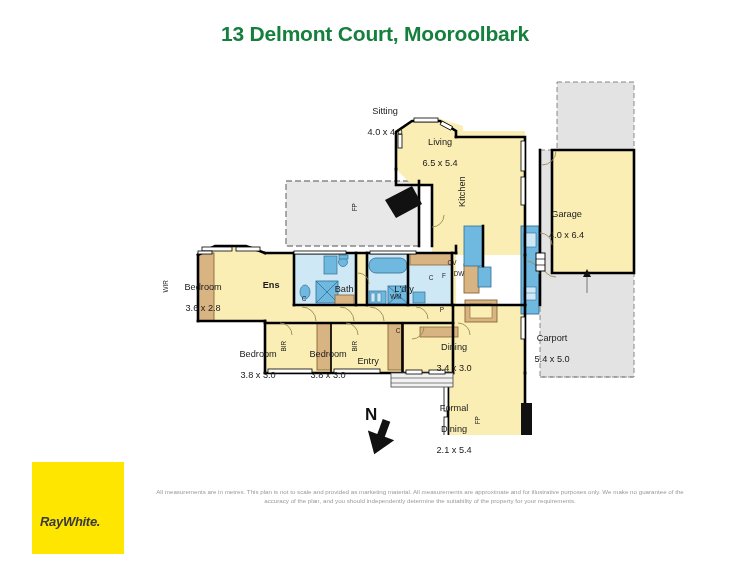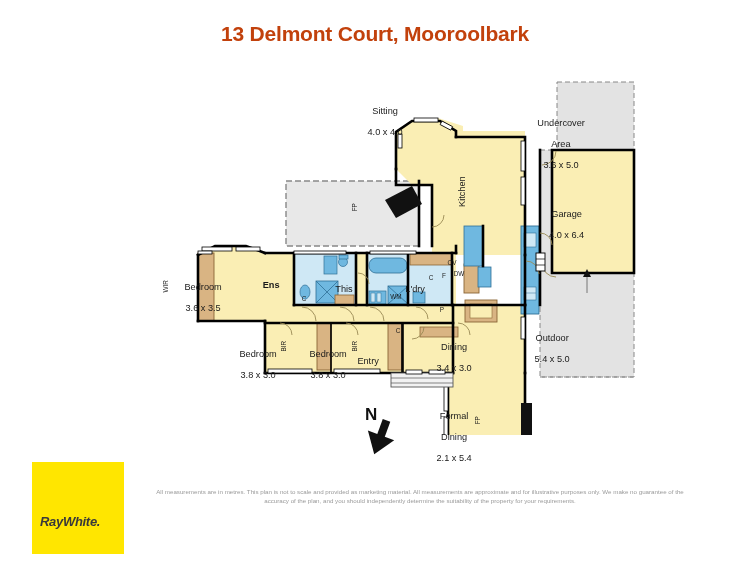--- a/index.html
+++ b/index.html
@@ -6,21 +6,21 @@
   body{
     width:750px;height:563px;
     background:#ffffff;
     font-family:"Liberation Sans", sans-serif;
     overflow:hidden;
     position:relative;
   }
   #page-title{
     position:absolute;left:0;top:22px;width:750px;
     text-align:center;
-    font-size:21px;font-weight:bold;color:#c2410c;
+    font-size:21px;font-weight:bold;color:#15803d;
     letter-spacing:-0.2px;
   }
   #plan-canvas{
     position:absolute;left:0;top:55px;width:750px;height:380px;padding-left:40px;
   }
   .lbl{
     position:absolute;
     font-size:9.2px;color:#1a1a1a;
     text-align:center;line-height:10.5px;
     white-space:pre;
@@ -245,75 +245,74 @@
 
     <line x1="500" y1="322" x2="594" y2="322" stroke="#888" stroke-width="1" stroke-dasharray="5,3"></line>
   </svg>
 
   
   <div class="lbl" style="left:345px;top:40px;width:70px;">
     <span>Sitting</span><br>
     <span>4.0 x 4.0</span>
   </div>
 
+  <div class="lbl" style="left:400px;top:71px;width:70px;">
+    <span>Living</span><br>
+    <span>6.5 x 5.4</span>
+  </div>
 
   <div class="lbl vert" style="left:432px;top:126px;width:60px;">
     <span>Kitchen</span>
   </div>
 
 
-  <div class="lbl" style="left:516px;top:52px;width:80px;">
-    <span>Undercover</span><br>
-    <span>Area</span><br>
-    <span>3.6 x 5.0</span>
-  </div>
 
   <div class="lbl" style="left:513px;top:143px;width:97px;text-align:center;">
     <span>Garage</span><br>
     <span>4.0 x 6.4</span>
   </div>
 
   <div class="lbl" style="left:507px;top:267px;width:80px;">
-    <span>Outdoor</span><br>
+    <span>Carport</span><br>
     <span>5.4 x 5.0</span>
   </div>
 
   <div class="lbl" style="left:165px;top:216px;width:66px;">
     <span>Bedroom</span><br>
-    <span>3.6 x 3.5</span>
+    <span>3.6 x 2.8</span>
   </div>
 
   <div class="lbl" style="left:222px;top:283px;width:62px;">
     <span>Bedroom</span><br>
     <span>3.8 x 3.0</span>
   </div>
 
   <div class="lbl" style="left:292px;top:283px;width:62px;">
     <span>Bedroom</span><br>
     <span>3.8 x 3.0</span>
   </div>
 
   <div class="lbl" style="left:250px;top:214px;width:32px;font-weight:bold;">
     <span>Ens</span>
   </div>
 
   <div class="lbl" style="left:322px;top:218px;width:34px;">
-    <span>This</span>
-  </div>
-
-  <div class="lbl" style="left:392px;top:218px;width:36px;">
+    <span>Bath</span>
+  </div>
+
+  <div class="lbl" style="left:381px;top:218px;width:36px;">
     <span>L'dry</span>
   </div>
 
   <div class="lbl" style="left:414px;top:276px;width:70px;">
     <span>Dining</span><br>
     <span>3.4 x 3.0</span>
   </div>
 
-  <div class="lbl" style="left:414px;top:345px;width:70px;">
+  <div class="lbl" style="left:414px;top:337px;width:70px;">
     <span>Formal</span><br>
     <span>Dining</span><br>
     <span>2.1 x 5.4</span>
   </div>
 
   <div class="lbl" style="left:341px;top:290px;width:44px;">
     <span>Entry</span>
   </div>
 
   

